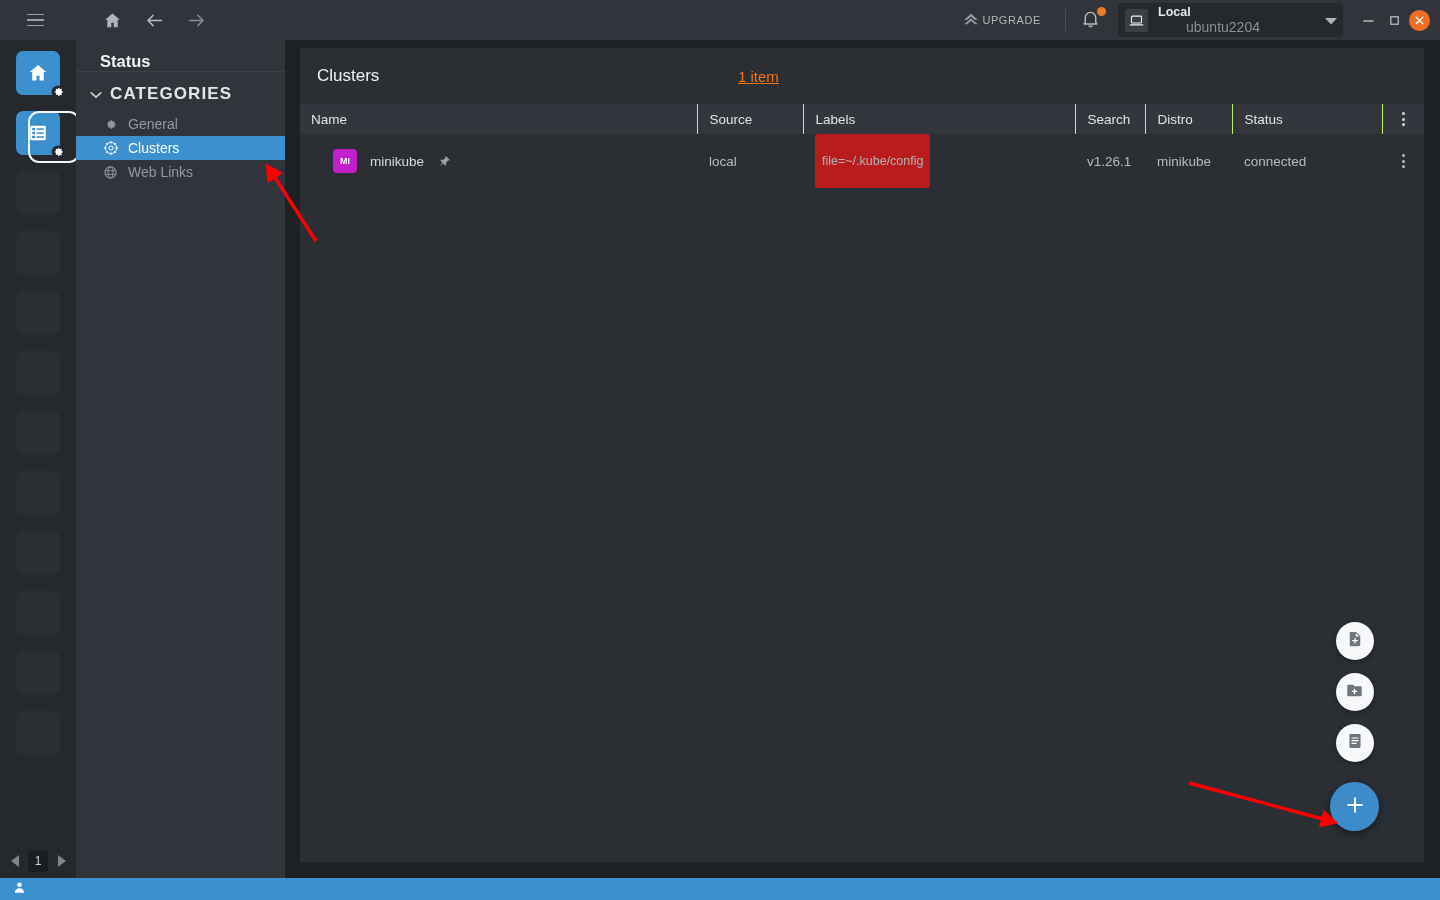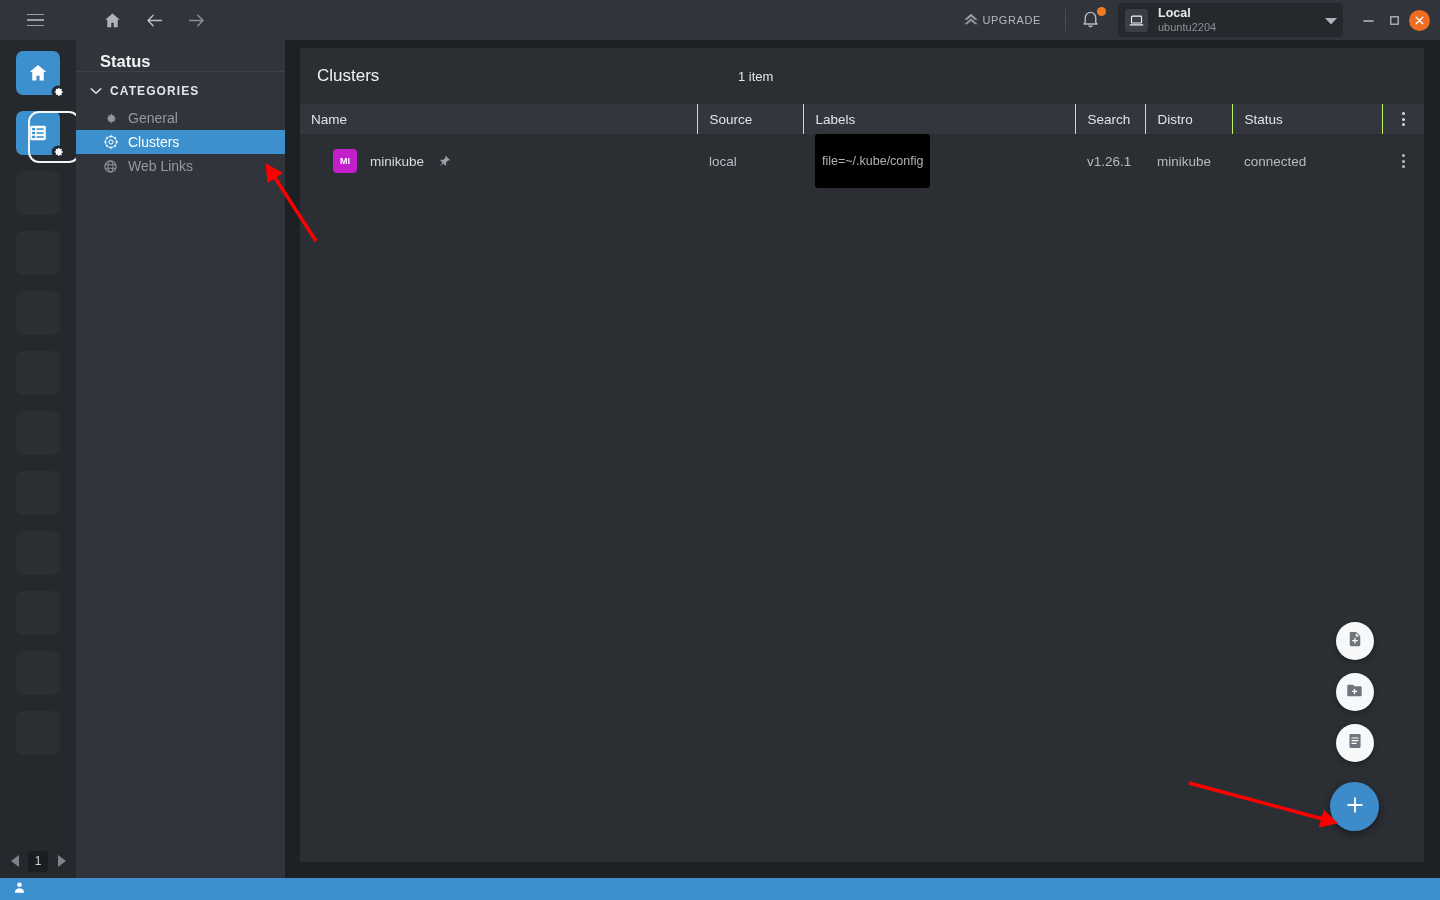--- a/index.html
+++ b/index.html
@@ -42,21 +42,21 @@
     display: flex; align-items: center; height: 34px;
     background: #25282c; border-radius: 4px; padding: 0 6px 0 7px;
     min-width: 225px; cursor: pointer;
   }
   .cp-iconbox {
     width: 23px; height: 23px; border-radius: 3px; background: #3a3f45;
     display: flex; align-items: center; justify-content: center; margin-right: 10px;
   }
   .cp-text { line-height: 1.15; }
   .cp-name { color: #e6e9ec; font-size: 12.5px; font-weight: bold; }
-  .cp-sub { color: #8b9197; font-size: 11px; }
+  .cp-sub { color: #8b9197; font-size: 14px; margin-left: 28px; }
   .cp-caret { margin-left: auto; padding-left: 16px; }
   .winbtns { display: flex; align-items: center; gap: 4px; margin: 0 10px 0 14px; }
   .wbtn { width: 22px; height: 22px; display: flex; align-items: center; justify-content: center; cursor: pointer; }
   .wbtn-close {
     width: 21px; height: 21px; border-radius: 50%; background: #ef6c21;
     display: flex; align-items: center; justify-content: center; cursor: pointer;
   }
 
   
   .rail {
@@ -94,39 +94,39 @@
   .sidebar {
     position: absolute; left: 76px; top: 40px; width: 209px; height: 838px;
     background: #31353b;
   }
   .sb-title { color: #f0f2f4; font-size: 16.5px; font-weight: bold; padding: 12px 0 0 24px; }
   .sb-browse { color: #9299a0; font-size: 14px; padding: 12px 0 11px 24px; cursor: pointer; }
   .sb-sep { height: 1px; background: #3c4147; margin: 0; }
   .sb-cat-head {
     display: flex; align-items: center; gap: 8px;
     padding: 12px 0 8px 14px; color: #e3e6e9;
-    font-size: 12px; font-weight: bold; letter-spacing: 1.1px; cursor: pointer;
+    font-size: 17px; font-weight: bold; letter-spacing: 1.1px; cursor: pointer;
   }
   .sb-row {
     display: flex; align-items: center; gap: 9px; height: 24px;
     padding-left: 26px; cursor: pointer; color: #9299a0; font-size: 14px;
   }
   .sb-row.active { background: #3d90ce; color: #ffffff; }
   .sb-row .sb-ico { width: 17px; height: 17px; display: flex; align-items: center; justify-content: center; }
 
   
   .main {
     position: absolute; left: 300px; top: 48px; width: 1124px; height: 814px;
     background: #2b2f34;
   }
   .main-head {
     position: relative; height: 56px; display: flex; align-items: center;
   }
   .main-title { color: #f0f2f4; font-size: 17px; padding-left: 17px; }
-  .main-count { color: #e5e5e5; font-size: 13px; position: absolute; left: 438px; }
+  .main-count { color: #f97316; font-size: 15px; position: absolute; left: 438px; text-decoration: underline; }
   .search-box {
     position: absolute; right: 13px; top: 12px;
     width: 213px; height: 32px; background: #22252a;
     border: 1px solid #3d4247; border-radius: 4px;
     display: flex; align-items: center; padding: 0 9px 0 11px;
   }
   .search-box input {
     flex: 1; background: transparent; border: none; outline: none;
     color: #d4d8dc; font-size: 13.5px; font-family: "Liberation Sans", sans-serif;
   }
@@ -150,21 +150,21 @@
   .kebab i { width: 3px; height: 3px; border-radius: 50%; background: #b6bbc0; display: block; }
   th .kebab i { background: #d8dce0; }
   .name-cell { display: flex; align-items: center; gap: 13px; }
   .avatar {
     width: 24px; height: 24px; border-radius: 4px; background: #c21ecb;
     color: #fff; font-size: 9px; font-weight: bold;
     display: flex; align-items: center; justify-content: center;
   }
   .pin-ico { display: flex; align-items: center; cursor: pointer; }
   .chip {
-    display: inline-block; background: #000000; color: #aeb4ba;
+    display: inline-block; background: #b91c1c; color: #aeb4ba;
     font-size: 12.5px; padding: 20px 7px; border-radius: 3px; cursor: pointer;
   }
   .status-connected { color: #68b868; }
 
   
   .fab-stack { position: absolute; right: 45px; bottom: 31px; display: flex; flex-direction: column; align-items: center; gap: 13px; }
   .fab-small {
     width: 38px; height: 38px; border-radius: 50%; background: #f7f8f9;
     display: flex; align-items: center; justify-content: center; cursor: pointer;
     box-shadow: 0 2px 5px rgba(0,0,0,.35);

